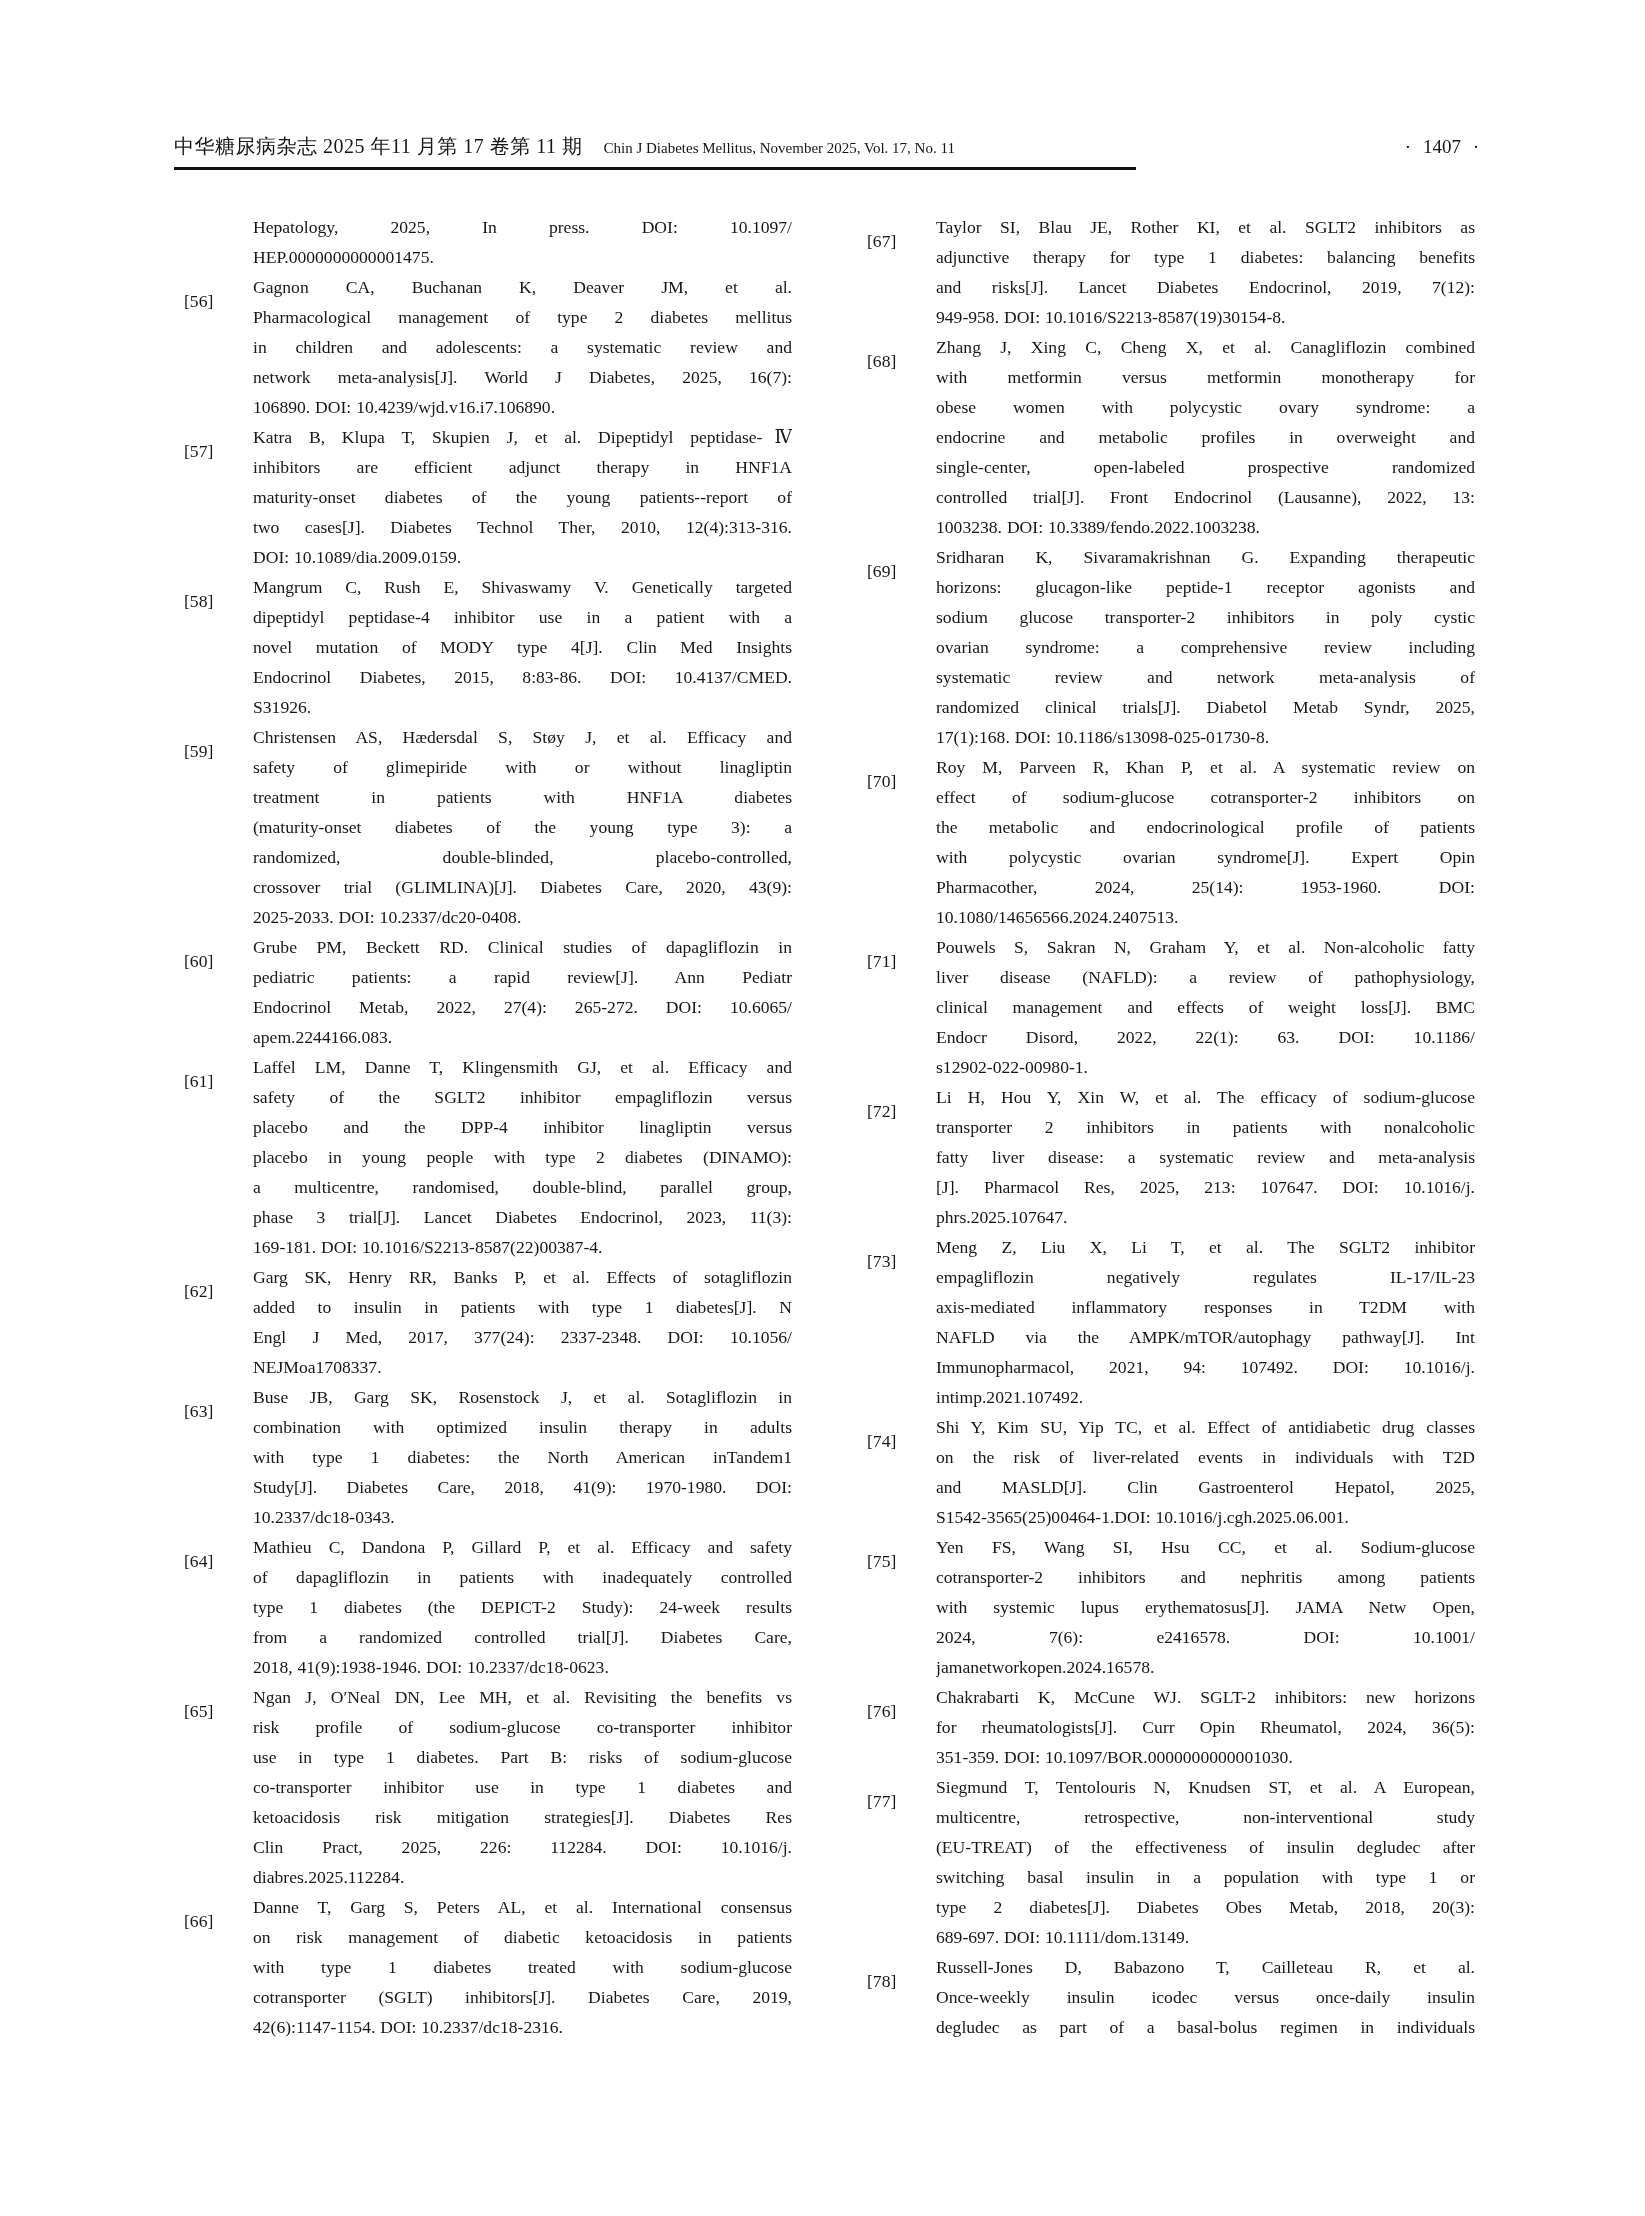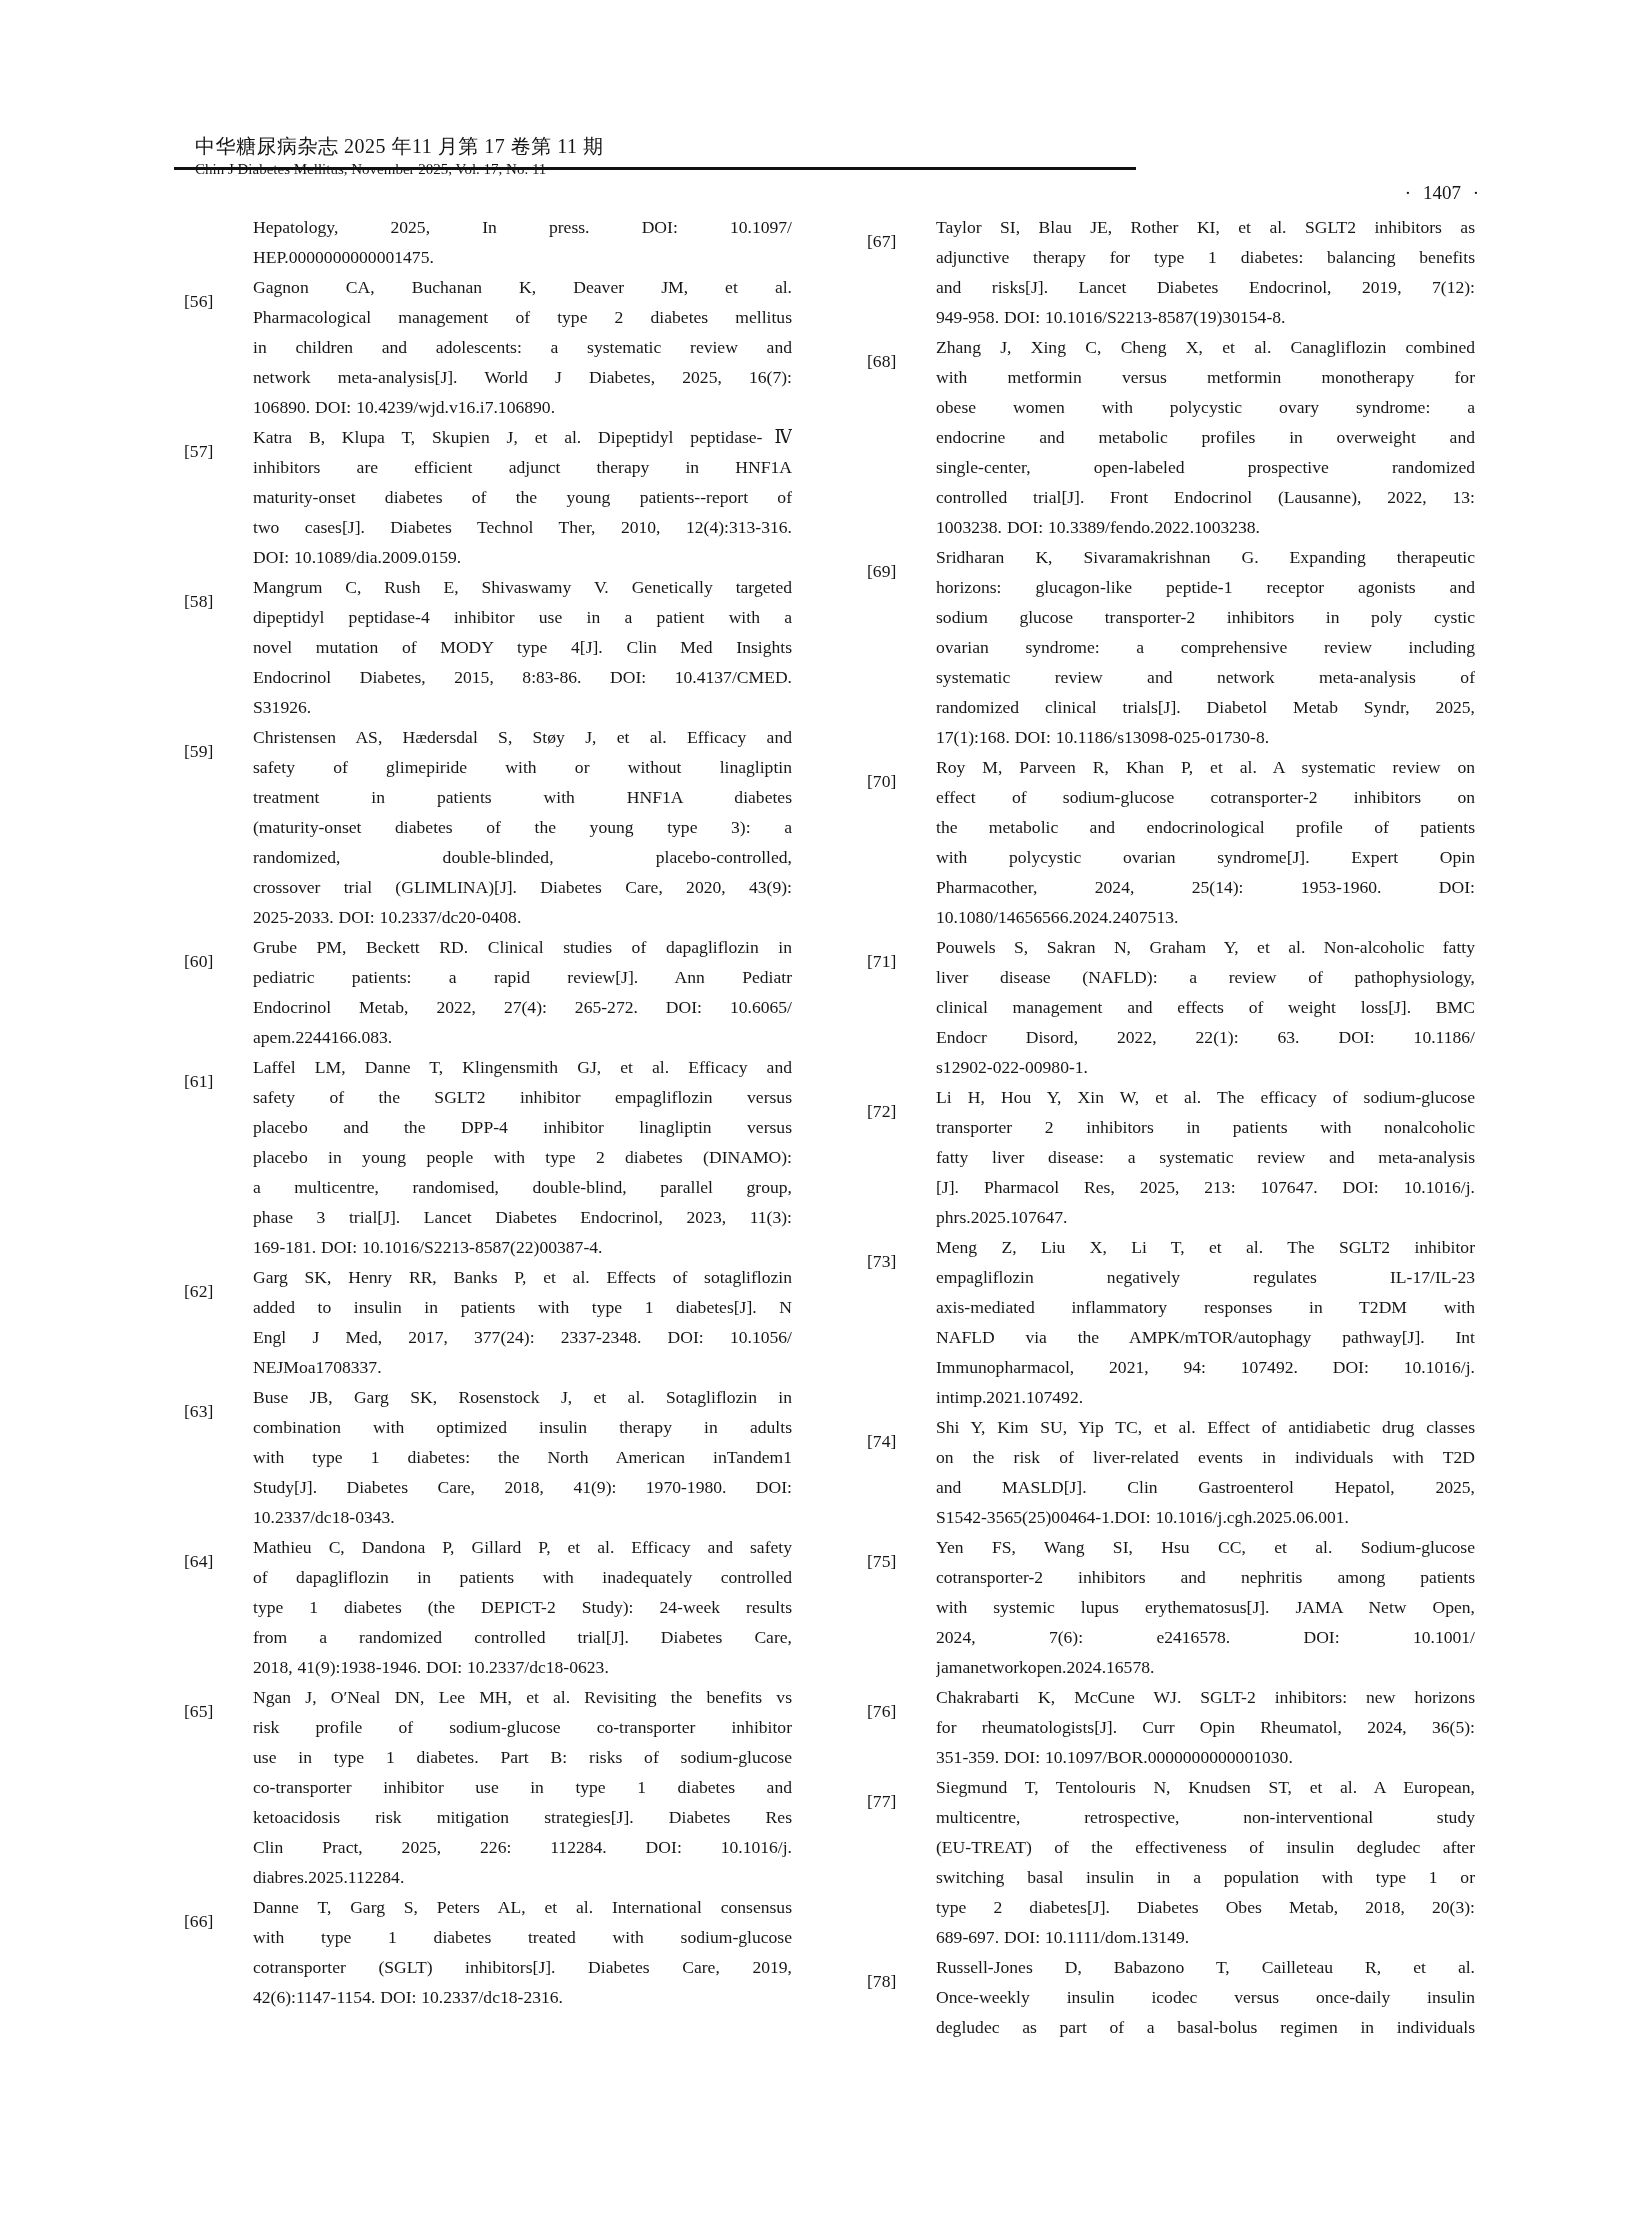--- a/index.html
+++ b/index.html
@@ -14,21 +14,20 @@
   }
   
   #page-header {
     position: absolute;
     left: 174px;
     top: 135px;
     width: 1305px;
     display: flex;
     align-items: baseline;
     white-space: nowrap;
-    flex-direction: column;
   }
   .journal-cn {
     font-size: 20px;
     line-height: 23px;
     letter-spacing: 0.5px;
   }
   .journal-en {
     font-size: 15px;
     line-height: 23px;
     margin-left: 21px;
@@ -198,20 +197,21 @@
           <div class="ref-line jline">co-transporter inhibitor use in type 1 diabetes and</div>
           <div class="ref-line jline">ketoacidosis risk mitigation strategies[J]. Diabetes Res</div>
           <div class="ref-line jline">Clin Pract, 2025, 226: 112284. DOI: 10.1016/j.</div>
           <div class="ref-line lline">diabres.2025.112284.</div>
         </div>
     </div>
       <div class="ref-item">
       <span class="ref-num">[66]</span>
       <div class="ref-lines">
           <div class="ref-line jline">Danne T, Garg S, Peters AL, et al. International consensus</div>
+          <div class="ref-line jline">on risk management of diabetic ketoacidosis in patients</div>
           <div class="ref-line jline">with type 1 diabetes treated with sodium-glucose</div>
           <div class="ref-line jline">cotransporter (SGLT) inhibitors[J]. Diabetes Care, 2019,</div>
           <div class="ref-line lline">42(6):1147-1154. DOI: 10.2337/dc18-2316.</div>
         </div>
     </div>
     </div>
   <div class="ref-col" id="col-right">
       <div class="ref-item">
       <span class="ref-num">[67]</span>
       <div class="ref-lines">

